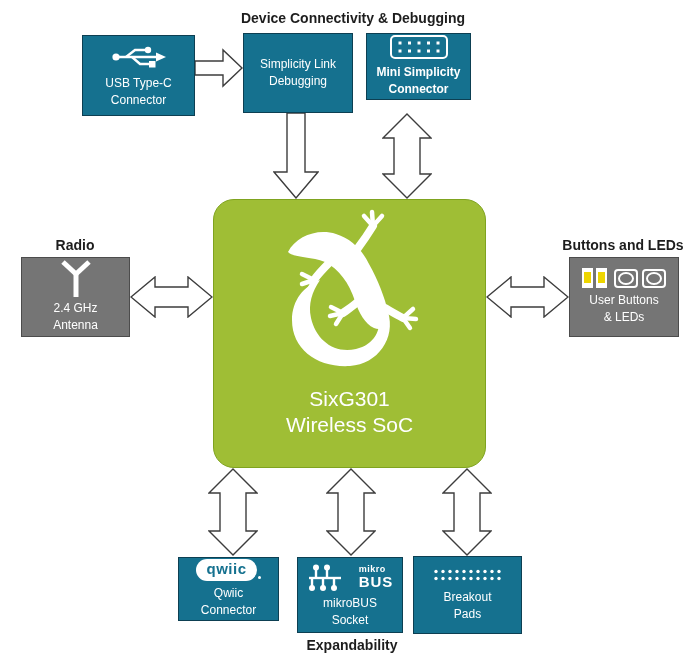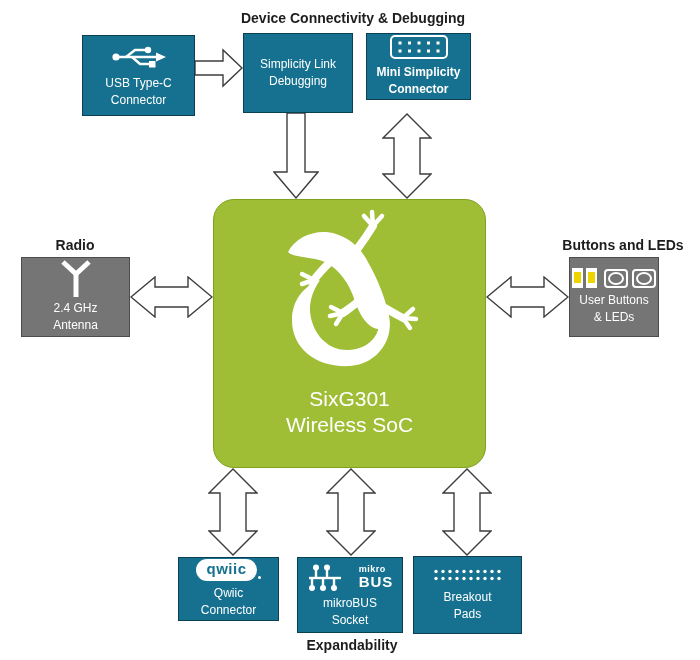--- a/index.html
+++ b/index.html
@@ -138,21 +138,21 @@
           <line x1="20" y1="37" x2="20" y2="11"></line>
           <line x1="20" y1="14" x2="7" y2="2"></line>
           <line x1="20" y1="14" x2="33" y2="2"></line>
         </g>
       </svg>
     </div>
     <div class="bline">2.4 GHz</div>
     <div class="bline">Antenna</div>
   </div>
 
-  <div class="box gray" style="left:569px;top:257px;width:90px;height:80px;">
+  <div class="box gray" style="left:569px;top:257px;width:110px;height:80px;">
     <div class="icwrap hw" style="margin-bottom:4px;">
       <div class="ledicon"></div>
       <div class="ledicon"></div>
       <div class="btnicon">
           <div class="pad"></div>
         </div>
       <div class="btnicon">
           <div class="pad"></div>
         </div>
     </div>

